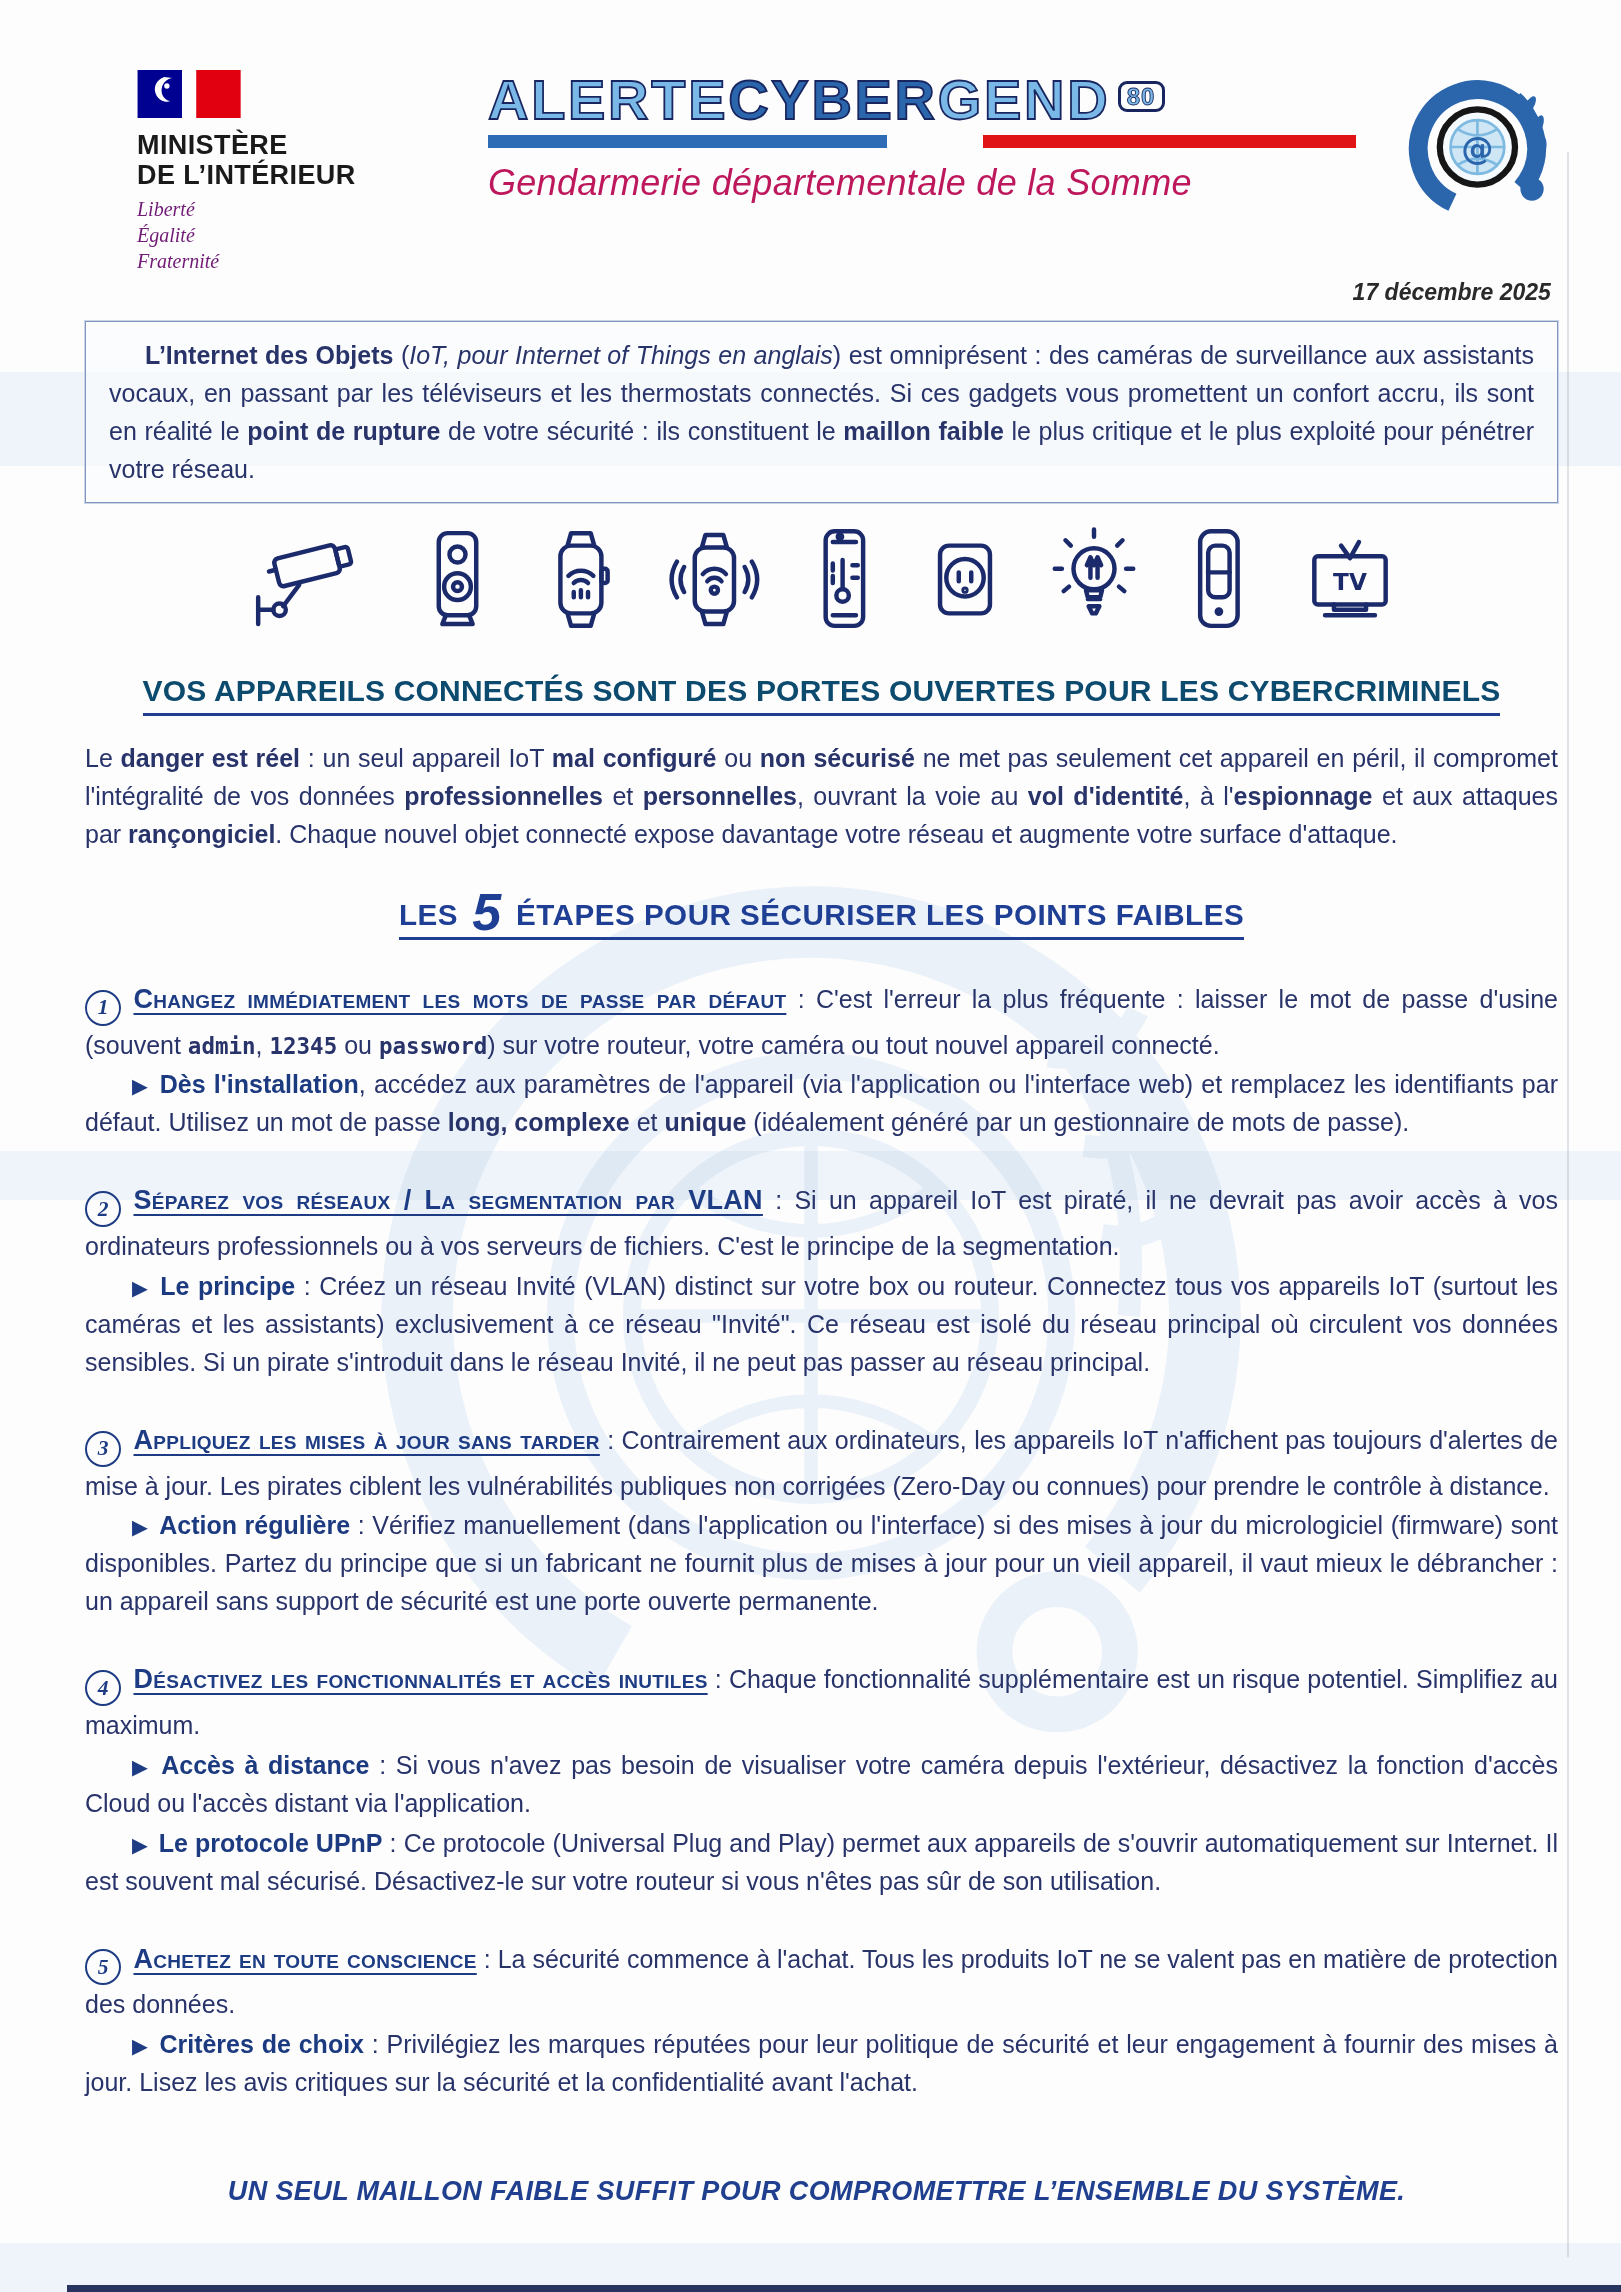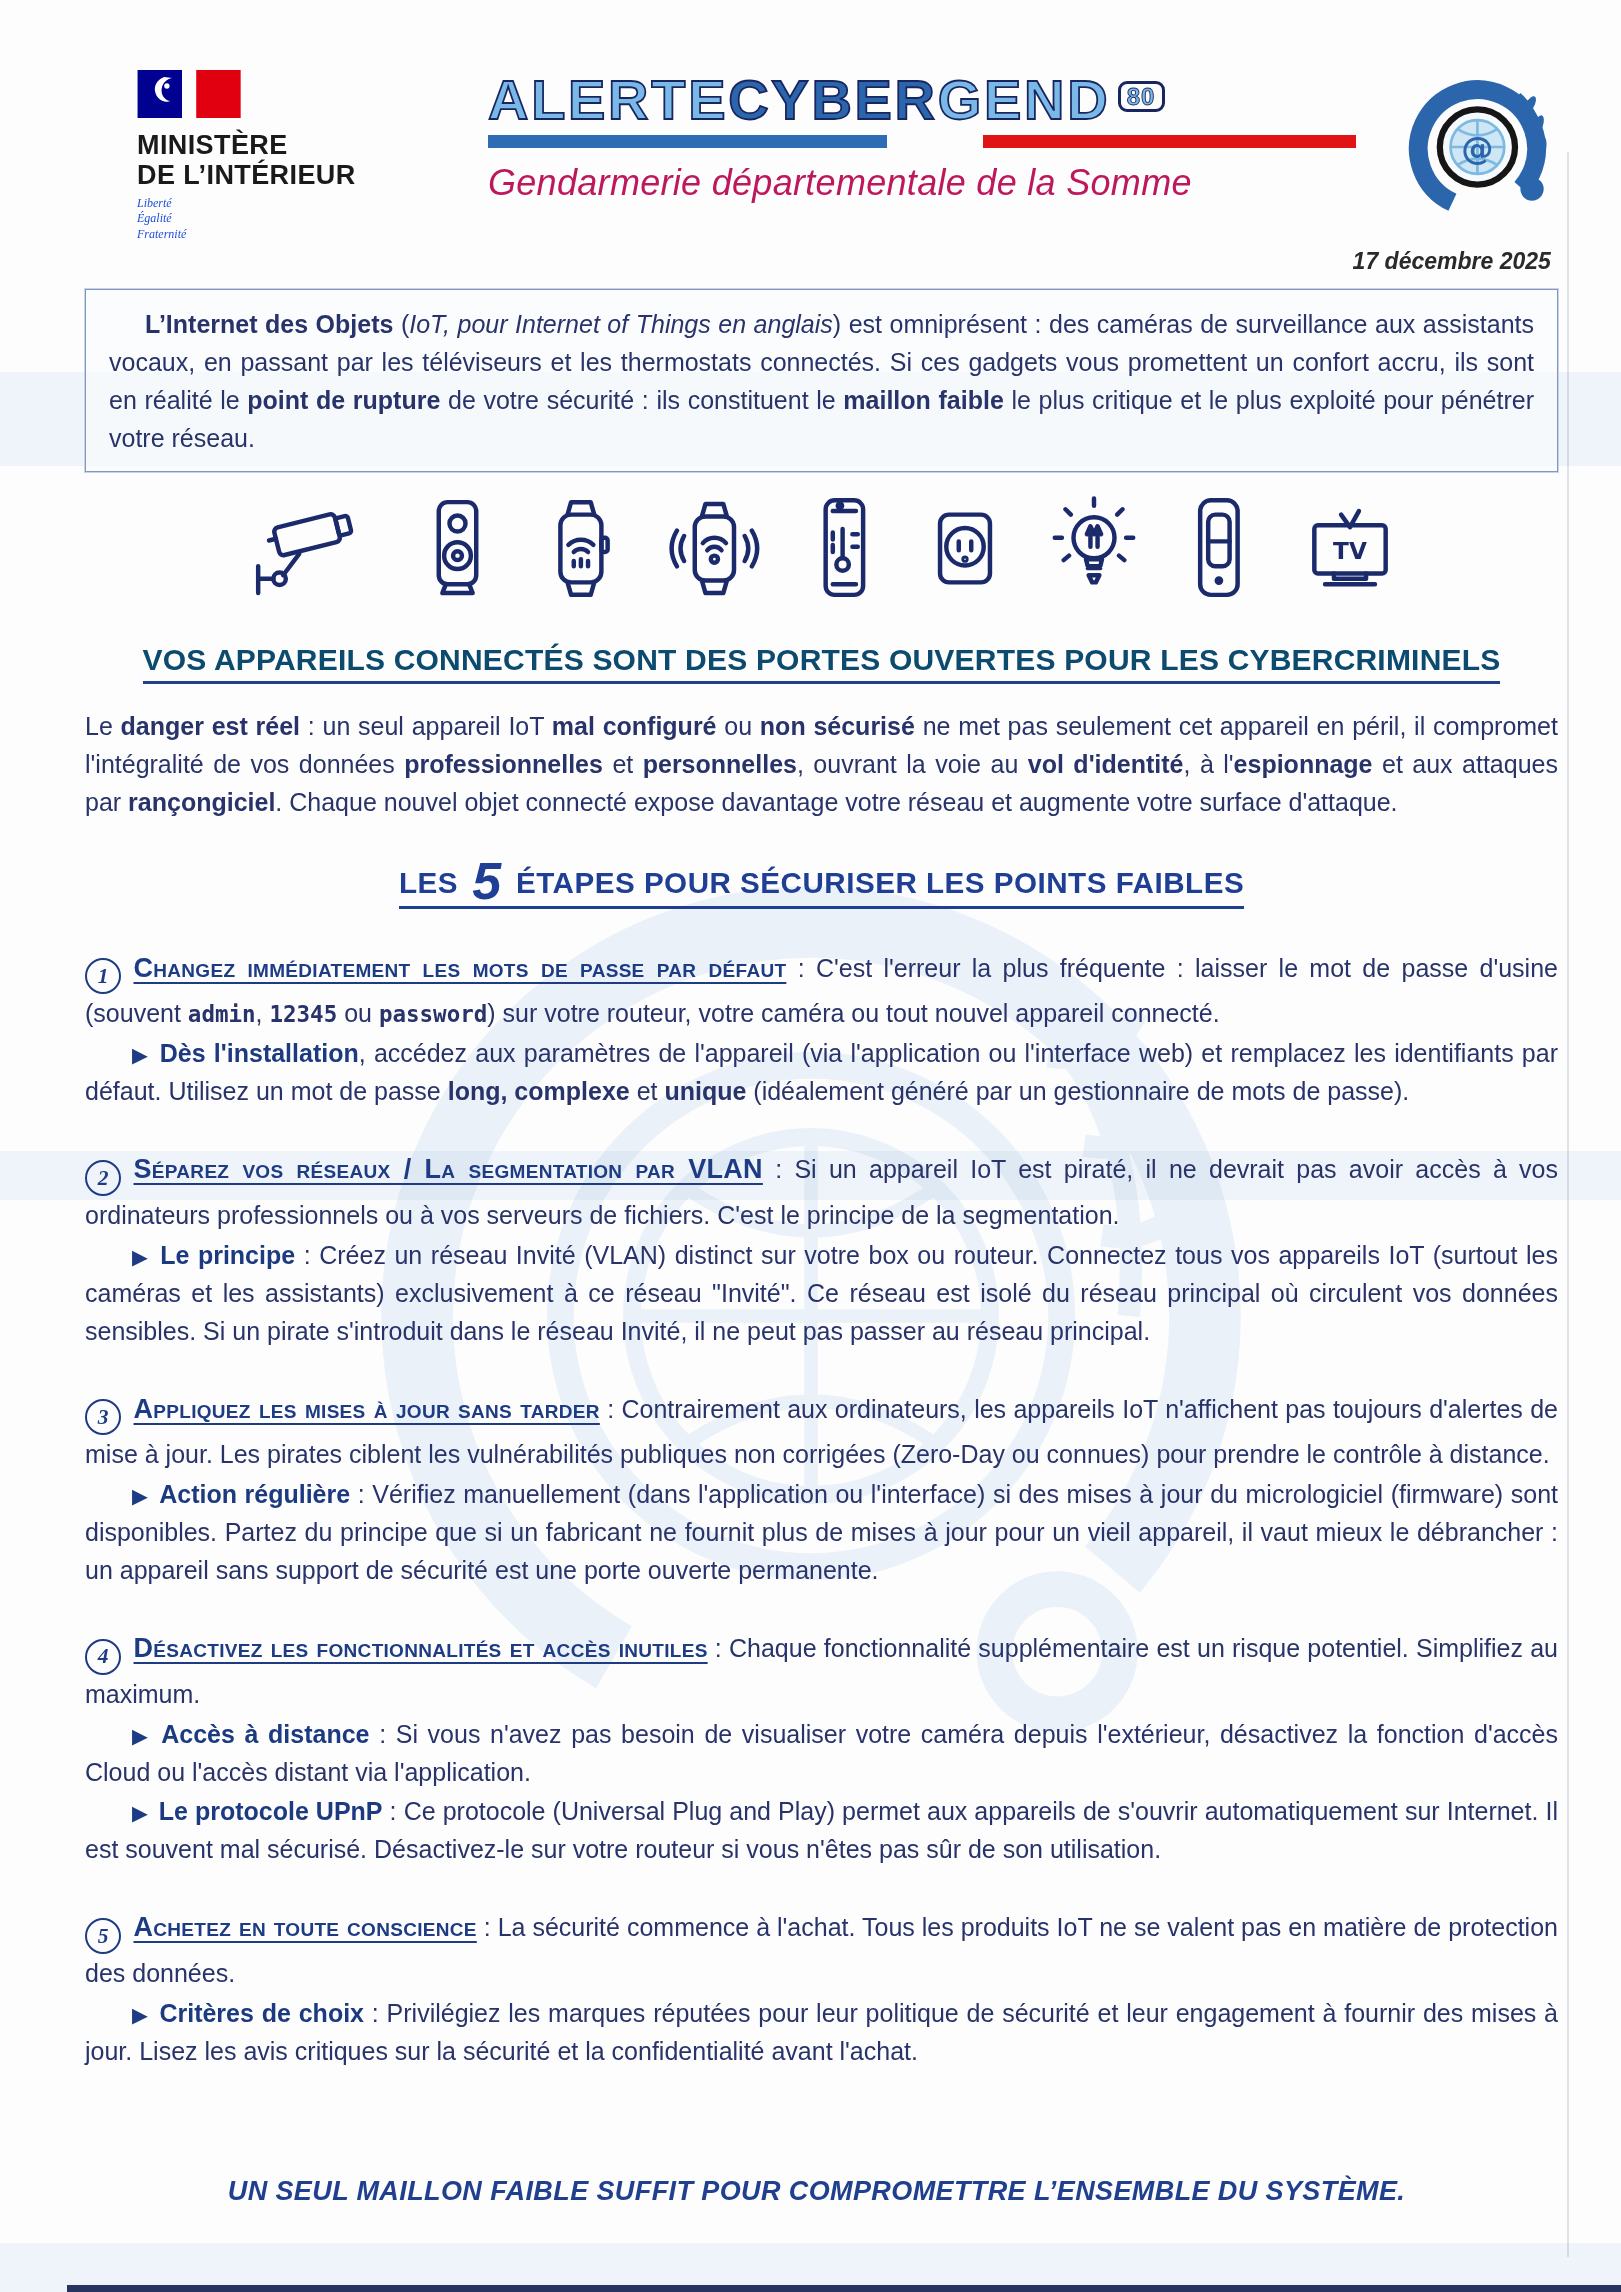--- a/index.html
+++ b/index.html
@@ -12,21 +12,21 @@
   .band3{top:2243px;height:49px;}
   .scanline{position:absolute;top:152px;bottom:36px;right:52px;width:1.8px;background:rgba(120,130,150,.22);}
   .watermark{position:absolute;left:50%;top:734px;transform:translateX(-50%);opacity:.10;pointer-events:none;}
 
   .content{position:relative;padding:0 63px 0 85px;}
 
   
   .header{display:flex;align-items:flex-start;margin-top:70px;}
   .min-block{width:403px;padding-left:52px;box-sizing:border-box;}
   .min-title{font-weight:700;color:#1a1a1a;font-size:27px;line-height:1.12;letter-spacing:0.4px;margin-top:9px;}
-  .min-motto{font-family:"Liberation Serif",serif;font-style:italic;font-size:12px;color:#1d4ed8;line-height:1.3;margin-top:5.4px;}
+  .min-motto{font-family:"Liberation Serif",serif;font-style:italic;font-size:20px;color:#701a75;line-height:1.3;margin-top:5.4px;}
   .brand-block{flex:1;padding-top:1.8px;}
   .wordmark{font-weight:800;font-size:56px;letter-spacing:2.7px;line-height:1;white-space:nowrap;
             -webkit-text-stroke:1.8px #18255e;}
   .wm-light{color:#7ab8e7;}
   .wm-dark{color:#2b66ad;}
   .badge80{display:inline-block;border:3.6px solid #18255e;border-radius:9px;color:#7ab8e7;-webkit-text-stroke:0.9px #18255e;
            font-size:24px;font-weight:800;padding:0.9px 6.3px;margin-left:7.2px;vertical-align:14.3px;letter-spacing:0.9px;}
   .bars{display:flex;justify-content:space-between;width:96%;margin-top:7.2px;}
   .bar-blue{width:46%;height:13.4px;background:#2e6db6;}
   .bar-red{width:43%;height:13.4px;background:#e01414;}

